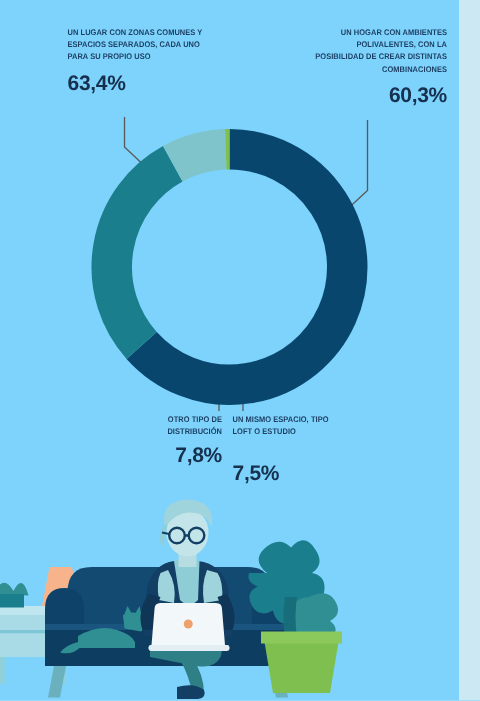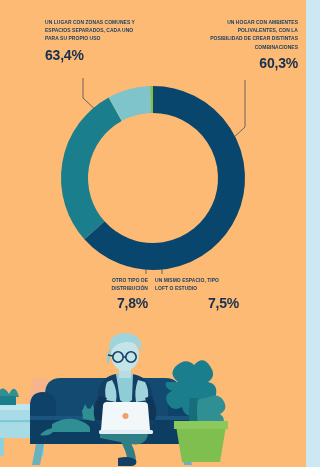--- a/index.html
+++ b/index.html
@@ -10,21 +10,21 @@
     width: 306px;
     height: 467px;
     overflow: hidden;
     background: #cbe8f3;
     font-family: "Liberation Sans", sans-serif;
   }
   #infographic {
     position: relative;
     width: 306px;
     height: 467px;
-    background: #fdba74;
+    background: #7dd3fc;
   }
 
   
   .label-block {
     position: absolute;
     color: #17365a;
   }
   .label-text {
     font-size: 5.4px;
     line-height: 8.2px;
@@ -72,21 +72,21 @@
   #label-other .label-text { transform-origin: right center; }
   #label-other .label-pct { margin-top: 3px; display: block; }
 
   #label-loft {
     left: 155px;
     top: 276px;
     width: 84px;
     text-align: left;
   }
   #label-loft .label-text { transform-origin: left center; }
-  #label-loft .label-pct { margin-top: 3px; display: block; text-align: right; }
+  #label-loft .label-pct { margin-top: 15px; display: block; }
 
   
   #donut-svg, #leader-svg, #illustration-svg {
     position: absolute;
     left: 0;
     top: 0;
   }
   #donut-svg { z-index: 2; }
   #leader-svg { z-index: 1; }
   #illustration-svg { z-index: 3; }

